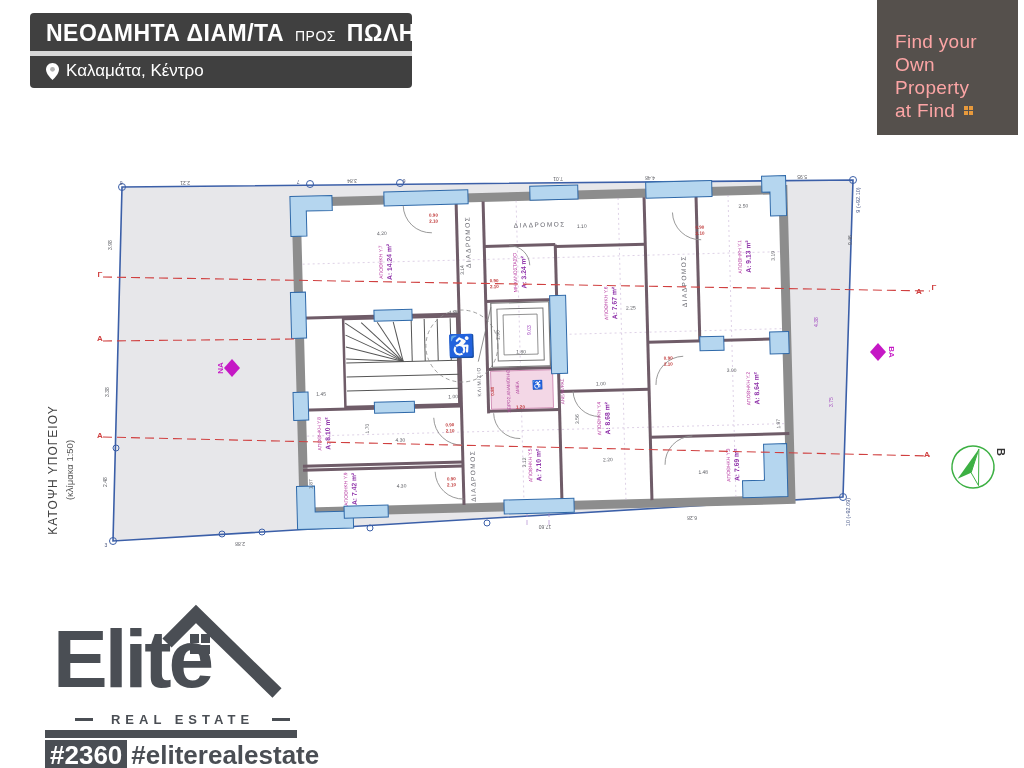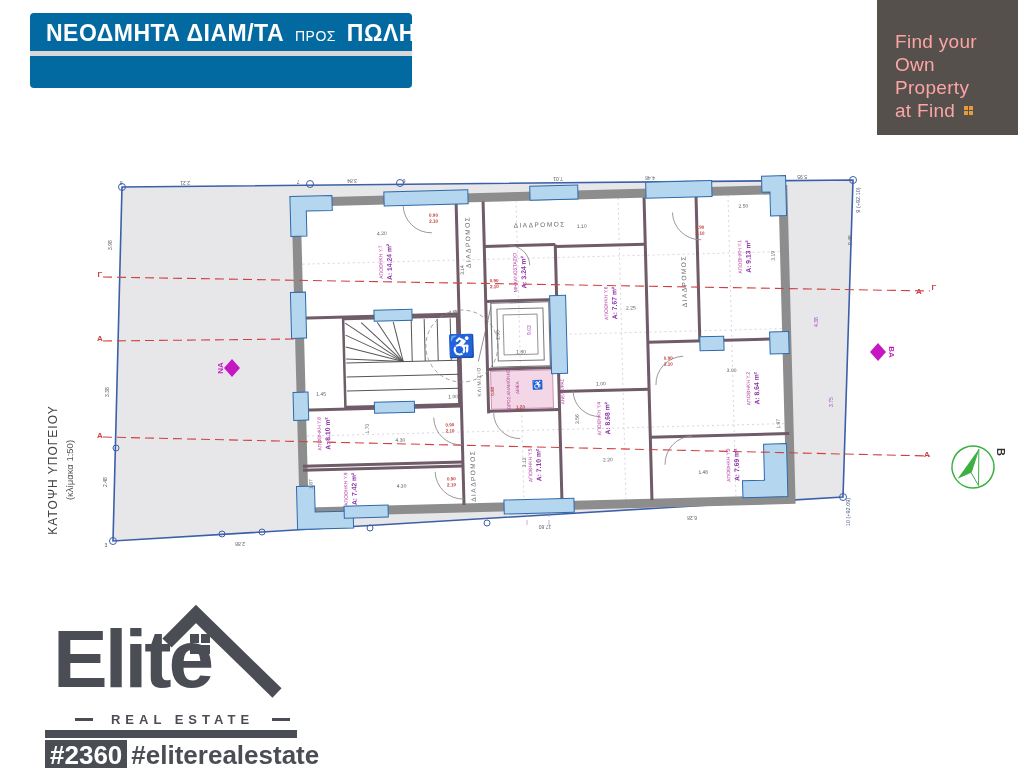--- a/index.html
+++ b/index.html
@@ -1,20 +1,20 @@
 <!DOCTYPE html>
 <html><head>
 <meta charset="utf-8">
 <style>
   html,body{margin:0;padding:0;}
   body{font-family:"Liberation Sans",sans-serif;background:#fff;}
   .page{position:relative;width:1024px;height:768px;background:#ffffff;overflow:hidden;}
 
   
-  .banner{position:absolute;left:30px;top:13px;width:382px;height:75px;background:#0369a1;border-radius:4px;color:#fff;}
+  .banner{position:absolute;left:30px;top:13px;width:382px;height:75px;background:#404040;border-radius:4px;color:#fff;}
   .banner-title{padding:7px 16px 4px 16px;font-size:23px;font-weight:bold;letter-spacing:0.5px;white-space:nowrap;}
   .bt-light{font-size:14px;font-weight:normal;margin:0 4px;}
   .banner-divider{height:5px;background:#d8d8d8;width:100%;}
   .banner-loc{display:flex;align-items:center;gap:7px;padding:5px 16px;font-size:17px;font-weight:500;}
 
   
   .promo{position:absolute;left:877px;top:0;width:141px;height:135px;background:#55504c;color:#fca5a5;padding:30px 0 0 18px;box-sizing:border-box;font-size:19px;line-height:23px;font-weight:500;letter-spacing:0.3px;}
   .promo-last{white-space:nowrap;}
   .win{display:inline-grid;grid-template-columns:4px 4px;grid-gap:1px;margin-left:3px;position:relative;top:-7px;}
   .win i{width:4px;height:4px;background:#e89a3c;display:block;}
@@ -316,20 +316,27 @@
       </g>
   </svg>
 
   <div class="banner">
     <div class="banner-title">
       <span>ΝΕΟΔΜΗΤΑ ΔΙΑΜ/ΤΑ</span>
       <span class="bt-light">ΠΡΟΣ</span>
       <span>ΠΩΛΗΣΗ</span>
     </div>
     <div class="banner-divider"></div>
+    <div class="banner-loc">
+      <svg width="13" height="17" viewBox="0 0 13 17">
+        <path d="M6.5 0 C2.9 0 0 2.9 0 6.5 C0 11.4 6.5 17 6.5 17 C6.5 17 13 11.4 13 6.5 C13 2.9 10.1 0 6.5 0 Z" fill="#ffffff"></path>
+        <circle cx="6.5" cy="6.3" r="2.4" fill="#b3b3b3"></circle>
+      </svg>
+      <span>Καλαμάτα, Κέντρο</span>
+    </div>
   </div>
 
   <div class="promo">
     <div>Find your</div>
     <div>Own</div>
     <div>Property</div>
     <div class="promo-last">
       <span>at Find</span>
       <span class="win">
           <i></i>

